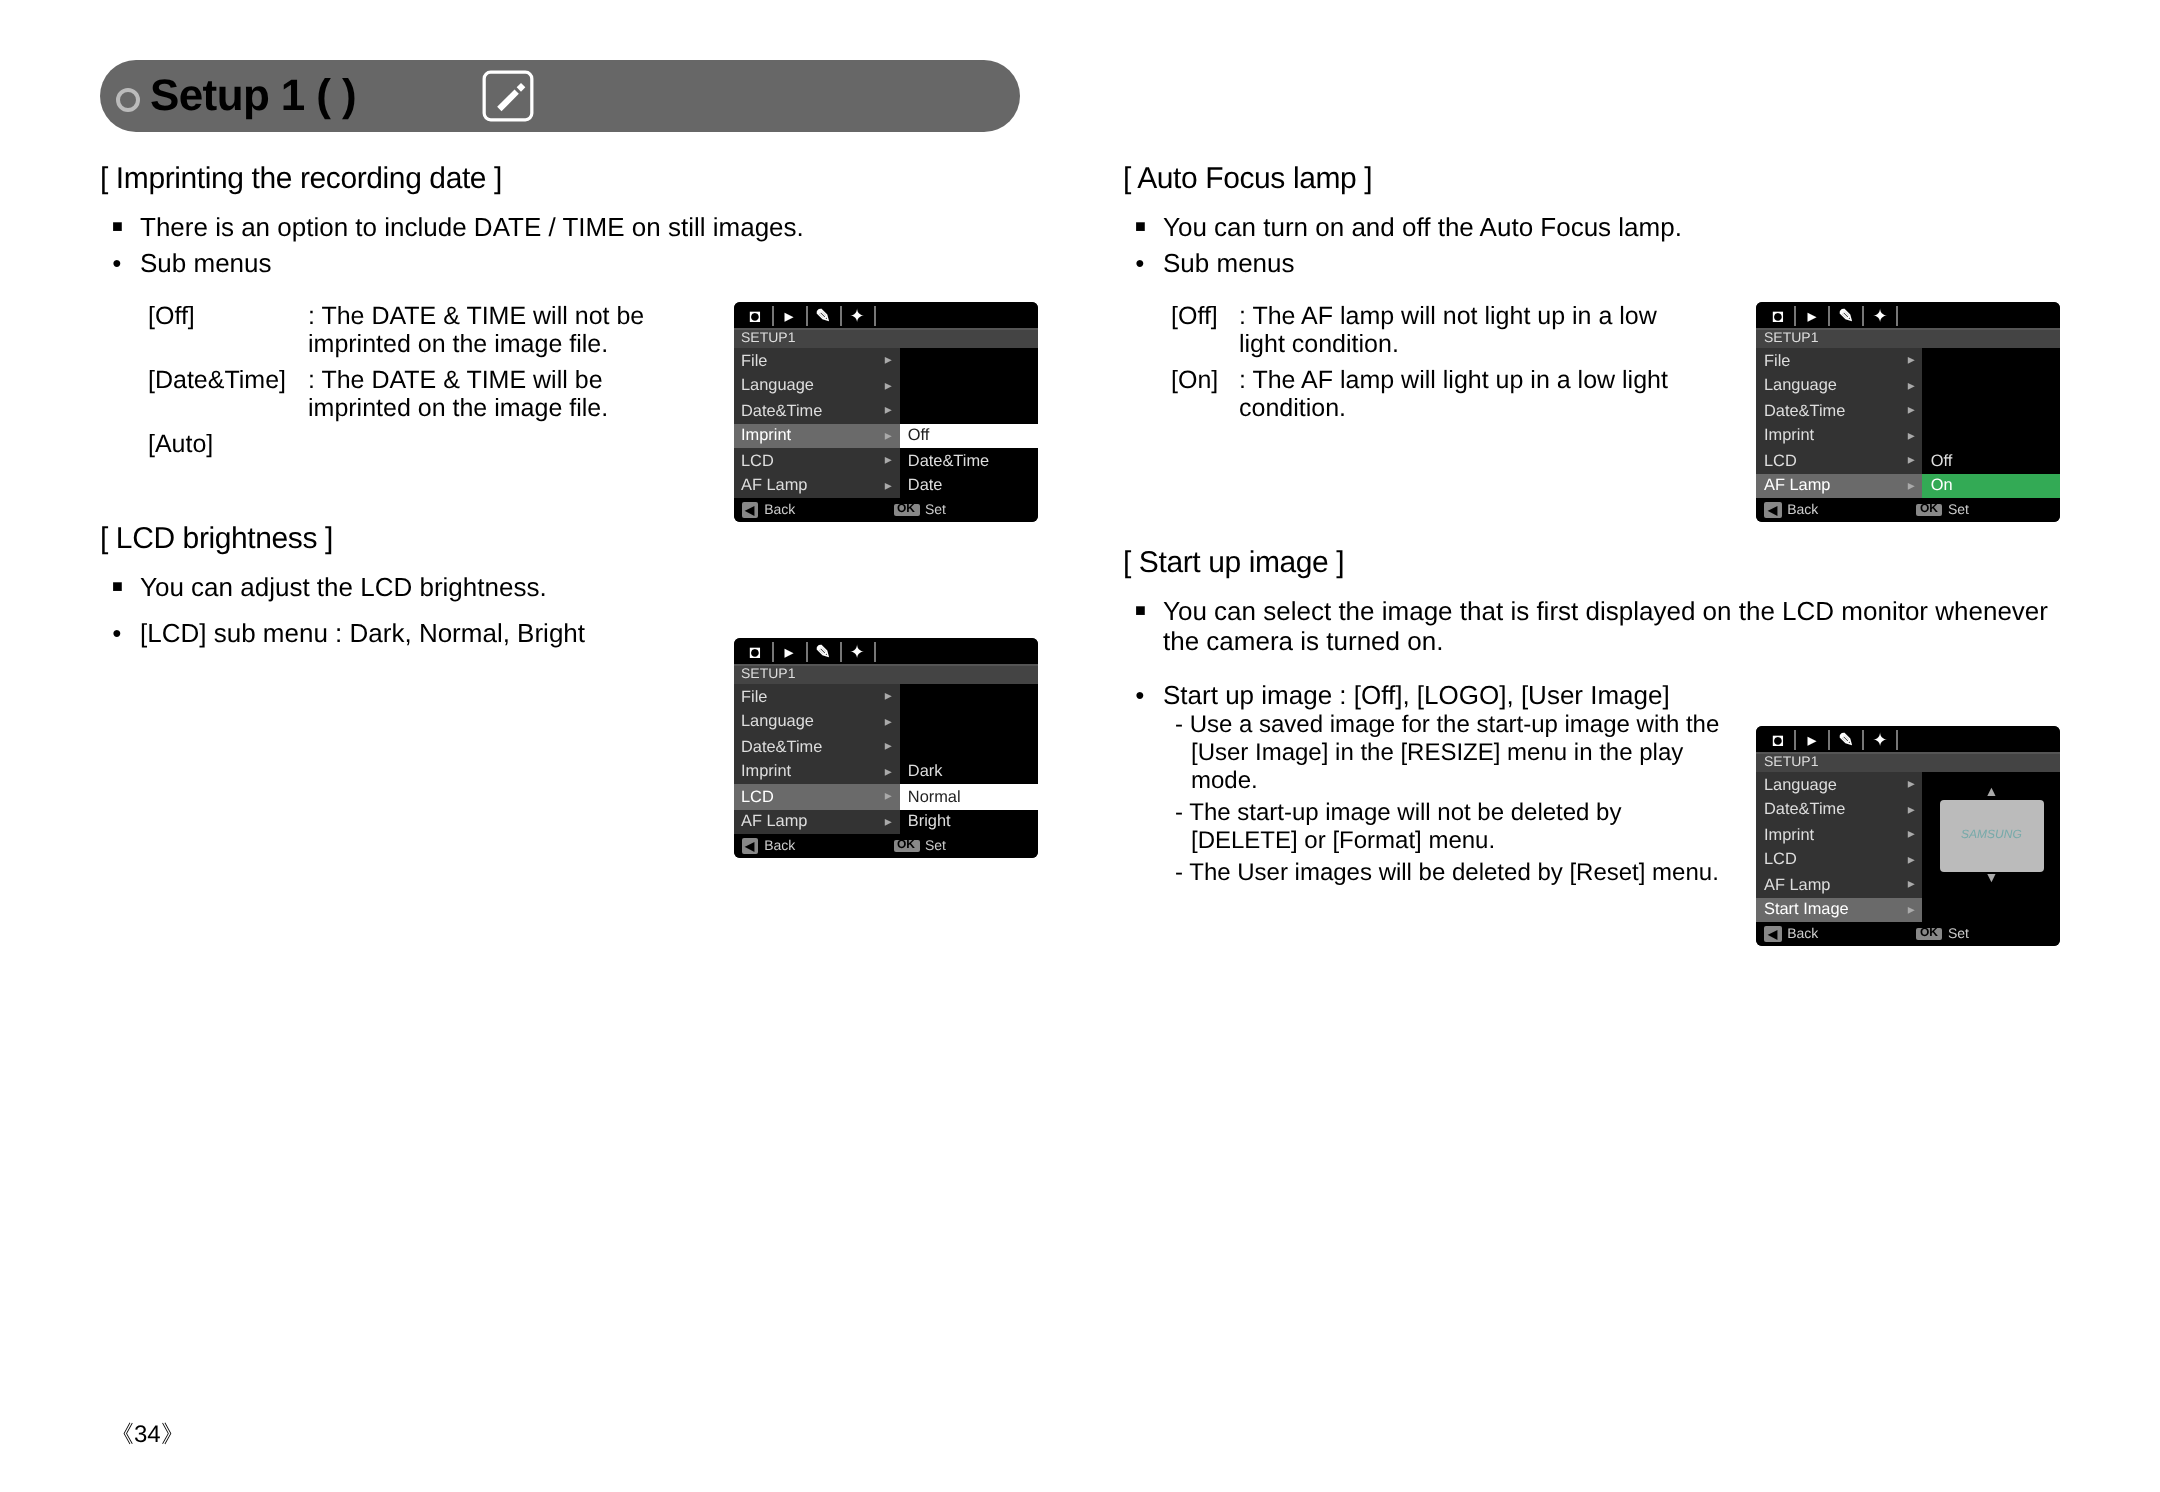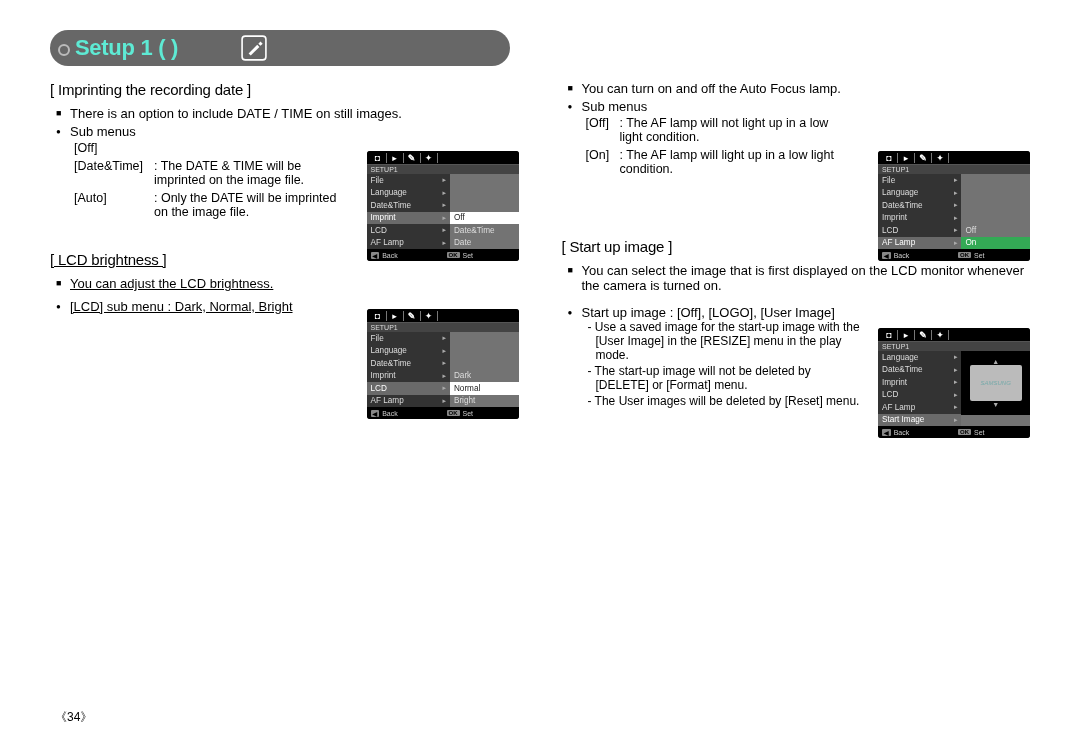--- a/index.html
+++ b/index.html
@@ -20,21 +20,21 @@
     margin-bottom: 15px;
   }
   .header-pill {
     background: #676767;
     border-radius: 18px;
     height: 36px;
     width: 460px;
     display: flex;
     align-items: center;
     padding-left: 25px;
-    color: #5eead4;
+    color: #000000;
     font-size: 22px;
     font-weight: bold;
     letter-spacing: -0.3px;
     position: relative;
   }
   .header-pill::before {
     content: "";
     position: absolute;
     left: 8px;
     top: 14px;
@@ -56,21 +56,21 @@
   .section-title {
     font-size: 15px;
     margin-bottom: 8px;
     letter-spacing: -0.2px;
   }
   .block { margin-bottom: 30px; position: relative; }
   .bullet-sq { list-style: none; padding-left: 20px; }
   .bullet-sq > li::before { content: "■"; font-size: 9px; position: absolute; margin-left: -14px; margin-top: 2px;}
   .bullet-dot { list-style: none; padding-left: 20px; margin-top: 3px;}
   .bullet-dot > li::before { content: "●"; font-size: 8px; position: absolute; margin-left: -14px; margin-top: 3px;}
-  .sub-list { padding-left: 24px; margin-top: 2px; font-size: 12.5px;}
+  .sub-list { padding-left: 24px; margin-top: 12px; font-size: 12.5px;}
   .sub-list div { margin-bottom: 2px; }
   .sub-list .def-row { display: flex; }
   .sub-list .def-key { flex: 0 0 80px; }
   .sub-list .def-key-s { flex: 0 0 34px; }
   .sub-list .def-val { flex: 1; }
 
   .dash-list { padding-left: 26px; font-size: 12px;}
   .dash-list div { text-indent: -8px; padding-left: 8px; margin-bottom: 2px;}
 
   
@@ -90,21 +90,21 @@
     height: 14px;
     padding: 0 4px;
     border-bottom: 1px solid #555;
   }
   .mb-tabs span { width: 14px; text-align: center; font-size: 9px;}
   .mb-tabs .sep { width: 1px; height: 10px; background: #777; margin: 0 1px;}
   .mb-tabs .active { color: #fff; font-weight: bold;}
   .mb-sectlbl { background: #444; font-size: 7px; padding: 1px 4px; color: #ddd;}
   .mb-body { display: flex; }
   .mb-left { width: 90px; background: #333; }
-  .mb-right { width: 74px; background: #737373; }
+  .mb-right { width: 74px; background: #000000; }
   .mb-row {
     display: flex; align-items: center;
     height: 12.5px; padding: 0 4px;
     border-bottom: 0px solid #444;
     color: #ddd;
   }
   .mb-row.sel-left { background: #6a6a6a; color: #fff;}
   .mb-row.sel-right { background: #fff; color: #222;}
   .mb-row.green { background: #3a5; color: #fff;}
   .mb-row .arr { font-size: 7px; color: #aaa; margin-left: auto;}
@@ -150,28 +150,28 @@
       <div class="section-title">[ Imprinting the recording date ]</div>
       <ul class="bullet-sq">
         <li>There is an option to include DATE / TIME on still images.</li>
       </ul>
       <ul class="bullet-dot">
         <li>Sub menus</li>
       </ul>
       <div class="sub-list" style="max-width:300px;">
         <div class="def-row">
             <div class="def-key">[Off]</div>
+            <div class="def-val">: The DATE &amp; TIME will not be imprinted on the image file.</div>
           </div>
         <div class="def-row">
             <div class="def-key">[Date&amp;Time]</div>
             <div class="def-val">: The DATE &amp; TIME will be imprinted on the image file.</div>
           </div>
         <div class="def-row">
             <div class="def-key">[Auto]</div>
-            <div class="def-val">: Only the DATE will be imprinted on the image file.</div>
           </div>
       </div>
 
       <div class="menu-box" style="right:0; top:70px;">
         <div class="mb-tabs">
           <span>◘</span>
             <span class="sep"></span>
           <span>▸</span>
             <span class="sep"></span>
           <span class="active">✎</span>
@@ -222,21 +222,21 @@
               <span>Back</span>
             </div>
           <div class="half">
               <b>OK</b>
               <span>Set</span>
             </div>
         </div>
       </div>
     </div>
 
-    <div class="block" style="text-decoration:underline;">
+    <div class="block" style="">
       <div class="section-title">[ LCD brightness ]</div>
       <ul class="bullet-sq">
         <li>You can adjust the LCD brightness.</li>
       </ul>
       <ul class="bullet-dot" style="margin-top:8px;">
         <li>[LCD] sub menu : Dark, Normal, Bright</li>
       </ul>
 
       <div class="menu-box" style="right:0; top:58px;">
         <div class="mb-tabs">
@@ -297,20 +297,21 @@
             </div>
         </div>
       </div>
     </div>
 
   </div>
 
   <div class="col">
 
     <div class="block">
+      <div class="section-title">[ Auto Focus lamp ]</div>
       <ul class="bullet-sq">
         <li>You can turn on and off the Auto Focus lamp.</li>
       </ul>
       <ul class="bullet-dot">
         <li>Sub menus</li>
       </ul>
       <div class="sub-list" style="max-width:290px;">
         <div class="def-row">
             <div class="def-key-s">[Off]</div>
             <div class="def-val">: The AF lamp will not light up in a low light condition.</div>

